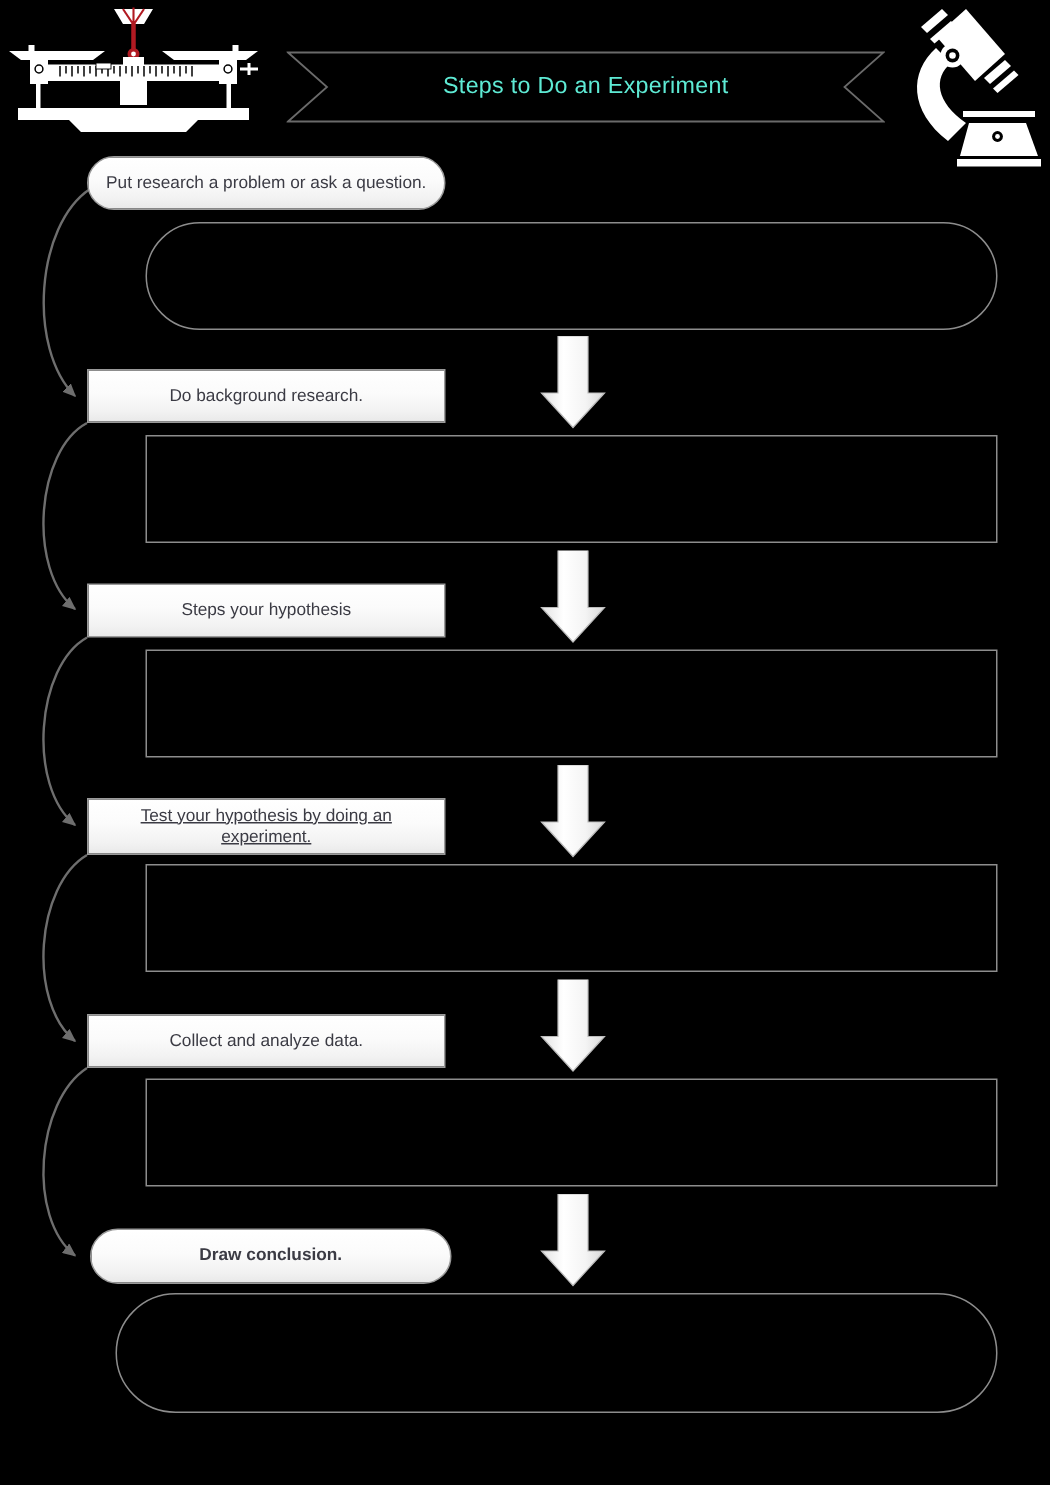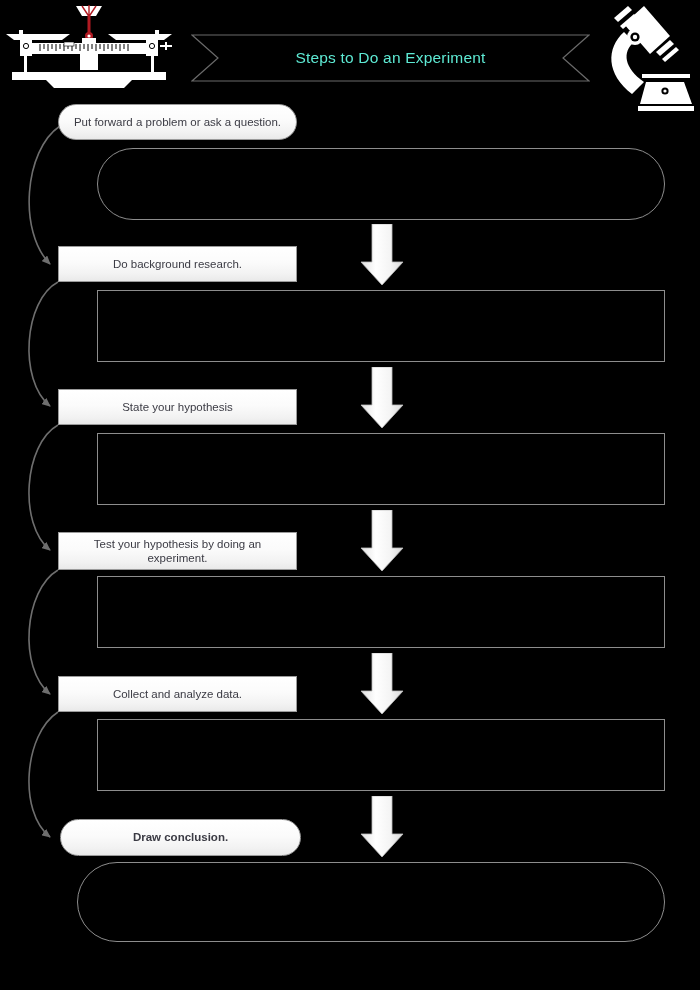--- a/index.html
+++ b/index.html
@@ -259,29 +259,29 @@
       <path d="M12 0 L32 0 L32 38 L43 38 L22 61 L1 38 L12 38 Z" fill="url(#ag1)" stroke="#bdbdbd" stroke-width="0.8"></path>
     </svg>
   </div>
   <div class="down-arrow" style="left:360px; top:796px; width:44px; height:62px;">
     <svg viewBox="0 0 44 62" width="44" height="62" xmlns="http://www.w3.org/2000/svg">
       <path d="M12 0 L32 0 L32 38 L43 38 L22 61 L1 38 L12 38 Z" fill="url(#ag1)" stroke="#bdbdbd" stroke-width="0.8"></path>
     </svg>
   </div>
 
   <div class="step-box pill" style="left:58px; top:104px; width:239px; height:36px;">
-    <span>Put forward a problem or ask a question.</span>
+    <span>Put research a problem or ask a question.</span>
   </div>
   <div class="step-box" style="left:58px; top:246px; width:239px; height:36px;">
     <span>Do background research.</span>
   </div>
   <div class="step-box" style="left:58px; top:389px; width:239px; height:36px;">
-    <span>State your hypothesis</span>
-  </div>
-  <div class="step-box" style="left:58px; top:532px; width:239px; height:38px;">
+    <span>Steps your hypothesis</span>
+  </div>
+  <div class="step-box" style="left:58px; top:532px; width:239px; height:38px;text-decoration:underline;">
     <span>Test your hypothesis by doing an experiment.</span>
   </div>
   <div class="step-box" style="left:58px; top:676px; width:239px; height:36px;">
     <span>Collect and analyze data.</span>
   </div>
   <div class="step-box pill" style="left:60px; top:819px; width:241px; height:37px;font-weight:bold;">
     <span>Draw conclusion.</span>
   </div>
 
 </div>

